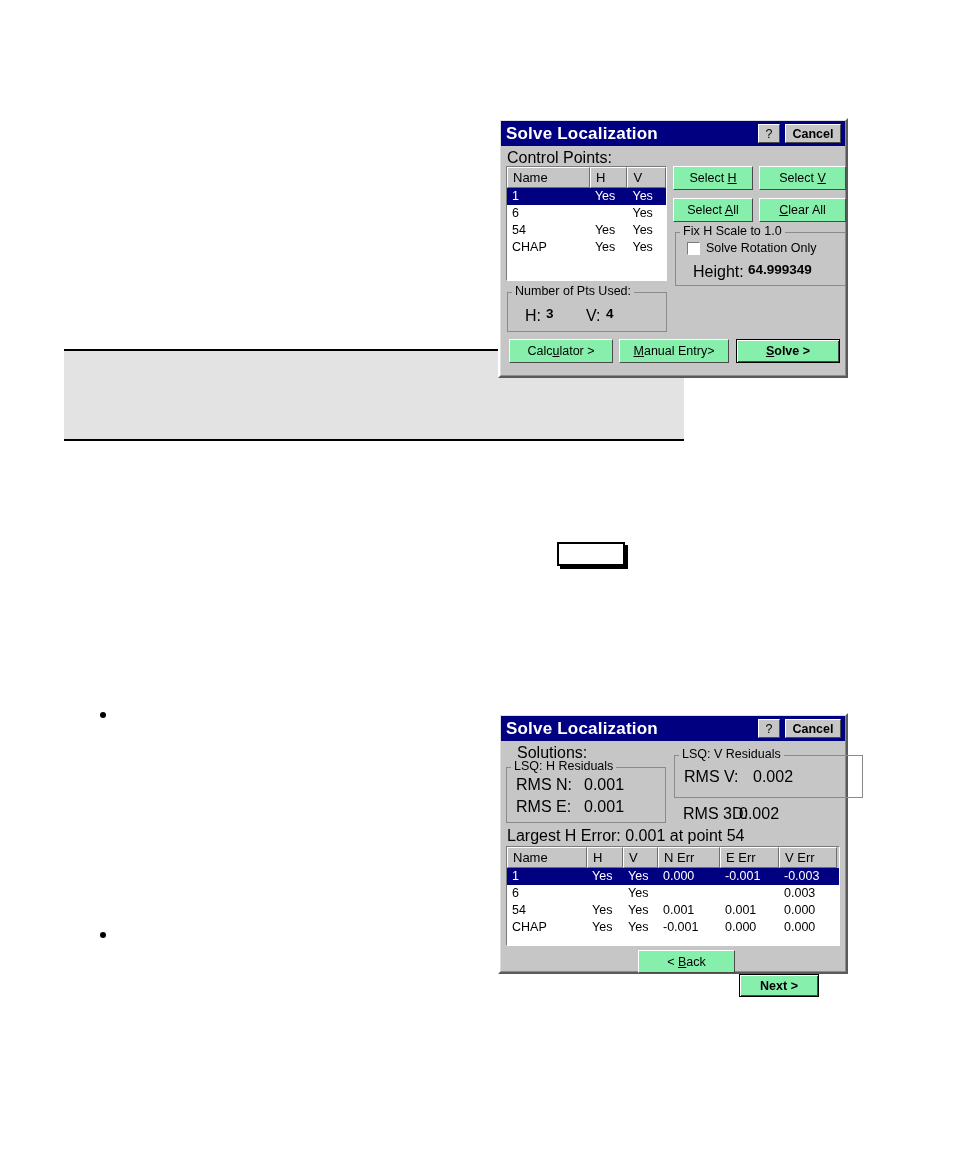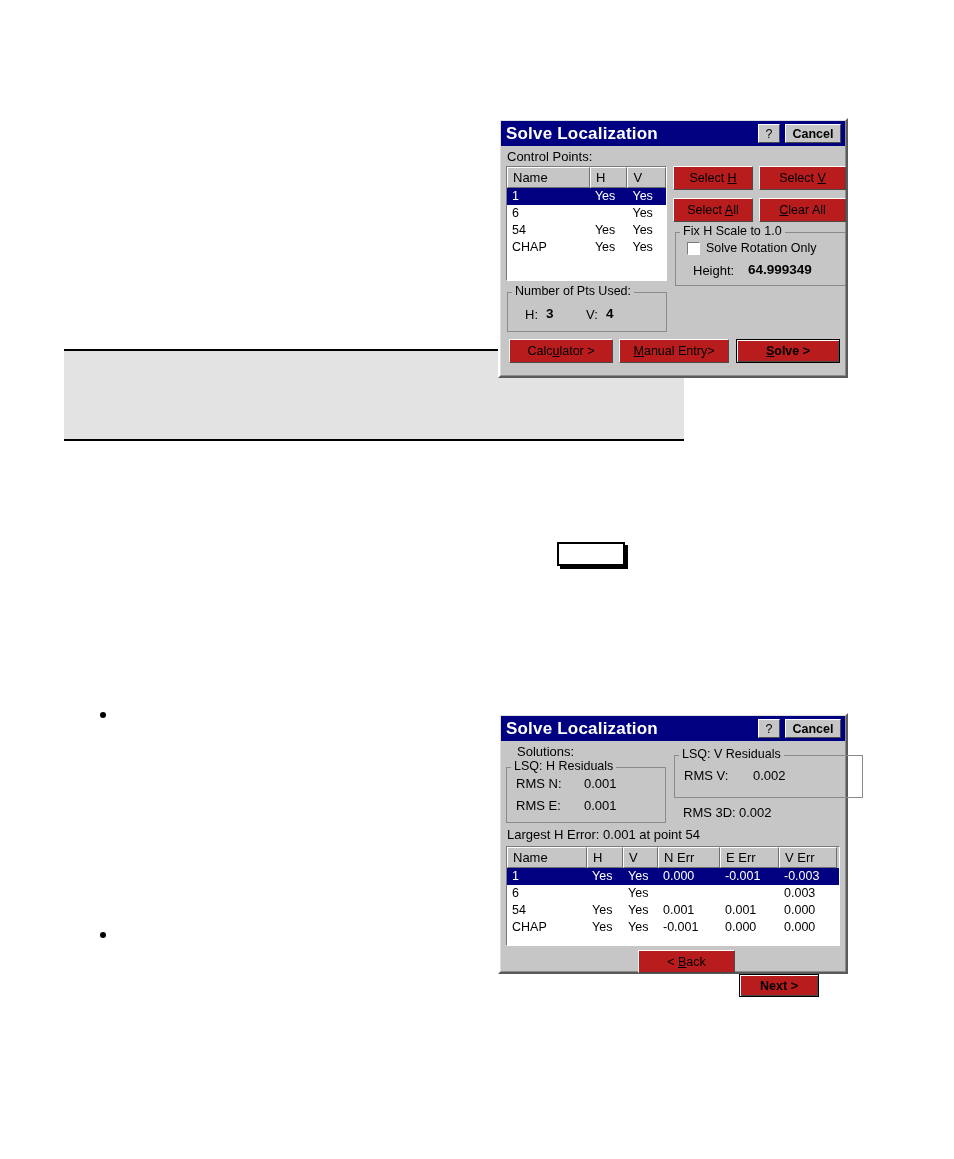--- a/index.html
+++ b/index.html
@@ -80,21 +80,21 @@
     color: #000;
     display: flex; align-items: center; justify-content: center;
     margin-right: 4px;
     padding: 0 3px;
   }
   .title-btn.help { width: 22px; margin-right: 5px; }
   .title-btn.cancel { width: 56px; font-weight: bold; }
 
   
   .btn {
-    background: #b91c1c;
+    background: #86efac;
     border-top: 1.5px solid #ffffff;
     border-left: 1.5px solid #ffffff;
     border-right: 1.5px solid #4a4a4a;
     border-bottom: 1.5px solid #4a4a4a;
     font-family: "Liberation Sans", sans-serif;
     font-size: 12.5px;
     color: #000;
     display: flex; align-items: center; justify-content: center;
     white-space: nowrap;
     position: absolute;
@@ -162,21 +162,21 @@
   }
   .cbox.checked::after {
     content: "";
     position: absolute;
     left: 3px; top: 0px;
     width: 4px; height: 8px;
     border-right: 2px solid #000;
     border-bottom: 2px solid #000;
     transform: rotate(40deg);
   }
-  .lbl { position: absolute; font-size: 13px; white-space: nowrap; }
+  .lbl { position: absolute; font-size: 16px; white-space: nowrap; }
   .bold { font-weight: bold; }
 </style>
 </head>
 <body>
 
 <div class="page">
 
   <div class="note-box"></div>
   <div class="empty-box"></div>
   <div class="bullet b1"></div>

